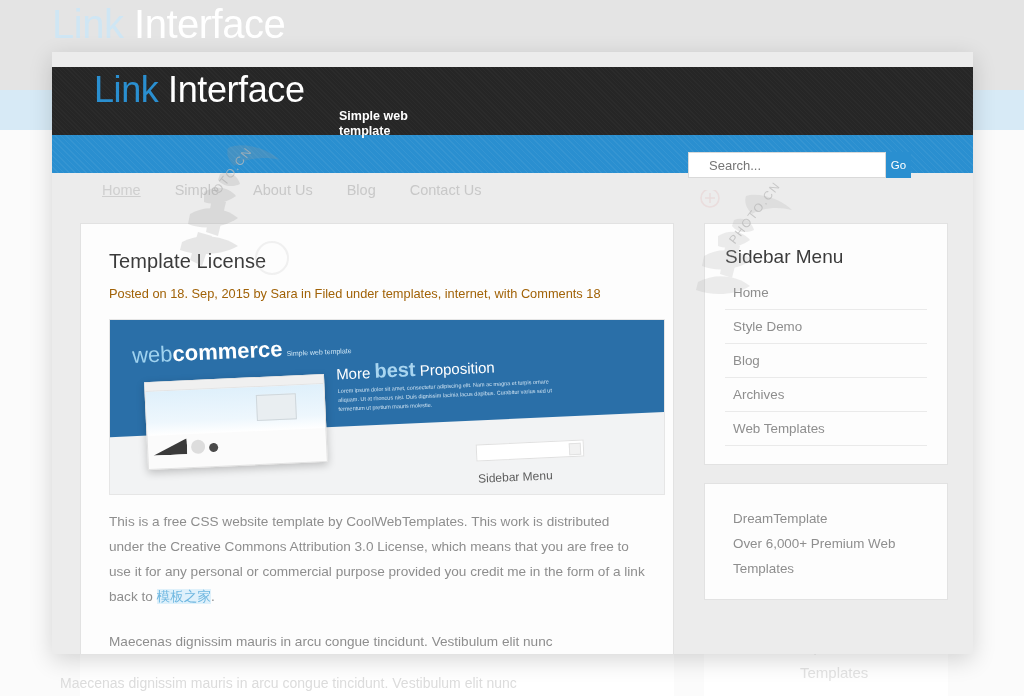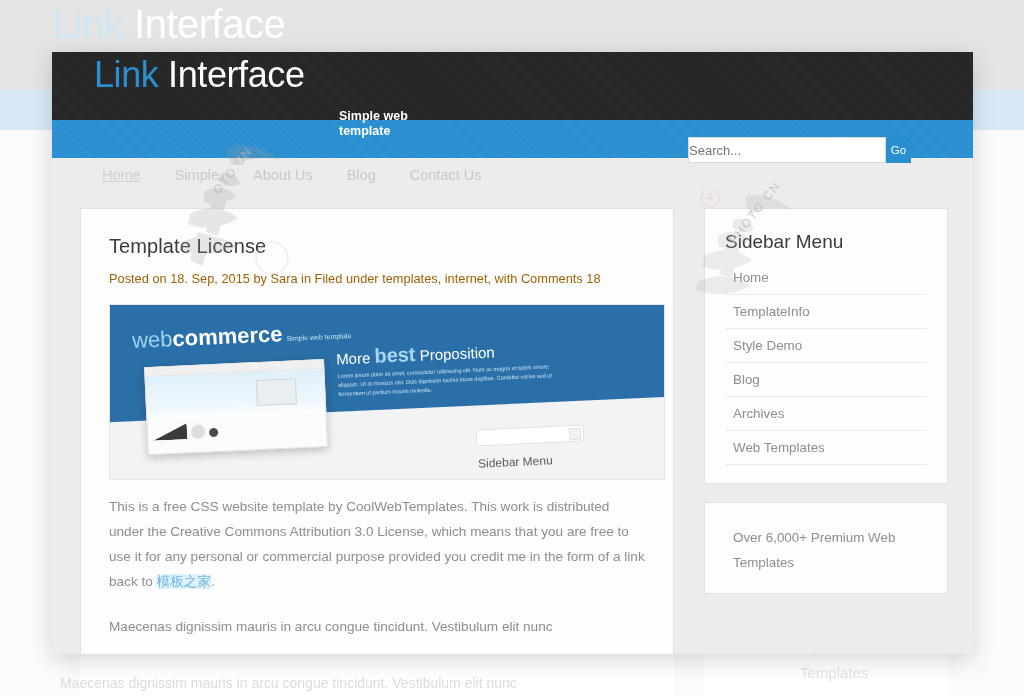--- a/index.html
+++ b/index.html
@@ -96,20 +96,21 @@
     box-shadow: 0 6px 22px rgba(0,0,0,0.16);
   }
 
   
   .site-header {
     position: relative;
     height: 68px;
     background: #262626;
     background-image:
       repeating-linear-gradient(45deg, rgba(255,255,255,0.022) 0 1px, transparent 1px 3px);
+    margin-top: 15px;
   }
   .logo {
     position: absolute;
     left: 42px; top: 2px;
     font-size: 36px;
     letter-spacing: -0.4px;
     white-space: nowrap;
   }
   .logo .l-a { color: #2a8fd0; }
   .logo .l-b { color: #ffffff; }
@@ -164,21 +165,21 @@
     right: 62px; top: -21px;
     display: flex;
     align-items: stretch;
     z-index: 7;
   }
   .search-input {
     width: 198px;
     height: 26px;
     border: 1px solid #d9d9d9;
     background: #ffffff;
-    padding: 0 0;
+    padding: 0 20px;
     font-size: 13px;
     color: #8c8c8c;
     font-family: "Liberation Sans", sans-serif;
     outline: none;
   }
   .search-go {
     width: 25px; height: 26px;
     border: none;
     background: #2a8fd0;
     color: #ffffff;
@@ -502,38 +503,36 @@
 
       <div class="col-side">
 
         <div class="widget">
           <h2 class="widget-title">Sidebar Menu</h2>
           <ul class="widget-list">
             <li>
               <a href="#">Home</a>
             </li>
             <li>
-              <a href="#">TemplateInfo</a>
-            </li>
-            <li>
               <a href="#">Style Demo</a>
             </li>
             <li>
               <a href="#">Blog</a>
             </li>
             <li>
               <a href="#">Archives</a>
             </li>
             <li>
               <a href="#">Web Templates</a>
             </li>
           </ul>
         </div>
 
         <div class="widget">
+          <div class="sponsor-line">DreamTemplate</div>
           <div class="sponsor-line">Over 6,000+ Premium Web</div>
           <div class="sponsor-line">Templates</div>
         </div>
 
       </div>
     </div>
   </div>
 
   <div class="wm wm1">
     <svg width="150" height="150" viewBox="0 0 150 150">

